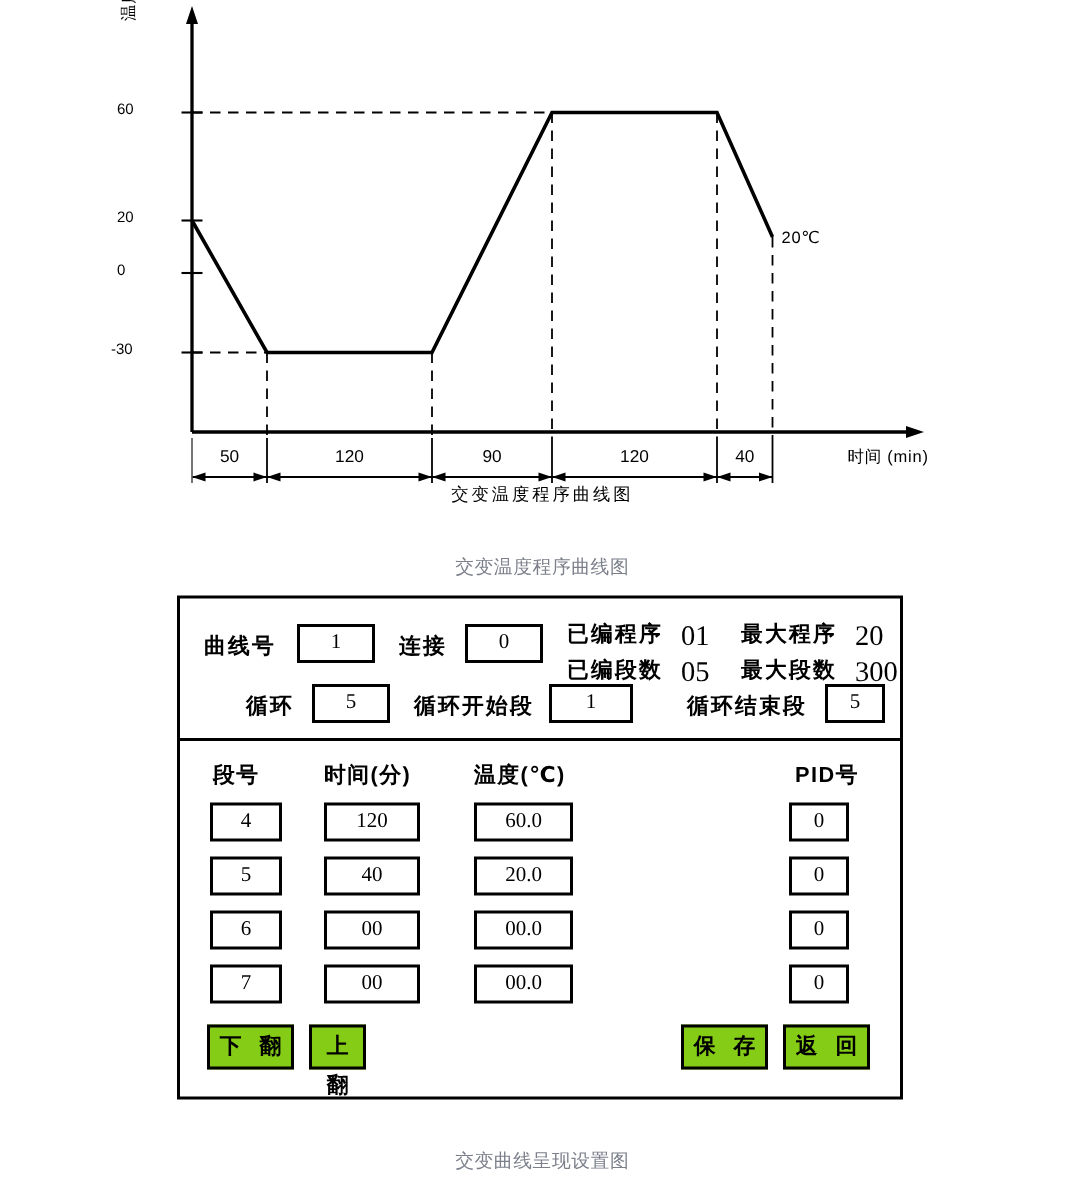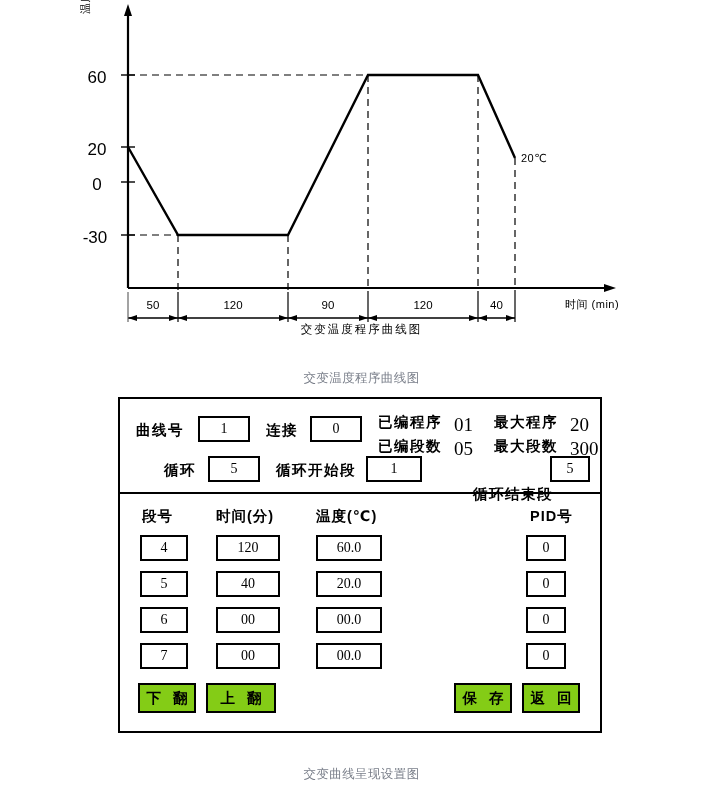--- a/index.html
+++ b/index.html
@@ -49,22 +49,22 @@
     top: 297px;
   }
   #end-temp-label {
     left: 521px;
     top: 152px;
     font-size: 11px;
   }
 
   .tick-label {
     position: absolute;
-    font-size: 17px;
-    text-align: center;
+    font-size: 10px;
+    text-align: left;
     white-space: nowrap;
   }
   .seg-label {
     position: absolute;
     font-size: 11.5px;
     text-align: center;
     white-space: nowrap;
   }
 
   #chart-caption-inner {
@@ -148,21 +148,21 @@
 
   #hdr-seg-label    { left: 258px; top: 38px; }
   #hdr-seg-val      { left: 334px; top: 39px; }
   #hdr-maxseg-label { left: 374px; top: 38px; }
   #hdr-maxseg-val   { left: 450px; top: 39px; }
 
   #hdr-loop-label   { left: 44px;  top: 62px; }
   #hdr-loop-box     { left: 88px;  top: 57px;  width: 52px; }
   #hdr-start-label  { left: 156px; top: 62px; }
   #hdr-start-box    { left: 246px; top: 57px;  width: 56px; }
-  #hdr-end-label    { left: 353px; top: 62px; margin-top: 24px; }
+  #hdr-end-label    { left: 338px; top: 62px; }
   #hdr-end-box      { left: 430px; top: 57px;  width: 40px; }
 
   
   .col-head {
     position: absolute;
     font-size: 14.5px;
     letter-spacing: 1px;
     white-space: nowrap;
     font-weight: 700;
   }
@@ -186,21 +186,21 @@
     line-height: 26px;
     text-align: center;
     font-size: 14.5px;
     letter-spacing: 4px;
     padding-left: 4px;
     font-weight: 700;
     background: #84cc16;
     cursor: pointer;
   }
   #btn-page-down { left: 18px;  top: 284px; width: 58px; }
-  #btn-page-up   { left: 86px;  top: 284px; width: 70px; }
+  #btn-page-up   { left: 86px;  top: 284px; width: 38px; }
   #btn-save      { left: 334px; top: 284px; width: 58px; }
   #btn-back      { left: 402px; top: 284px; width: 58px; }
 </style>
 </head>
 <body>
 
 <div id="chart-area">
 
   <svg id="chart-svg" width="723" height="360">
 

